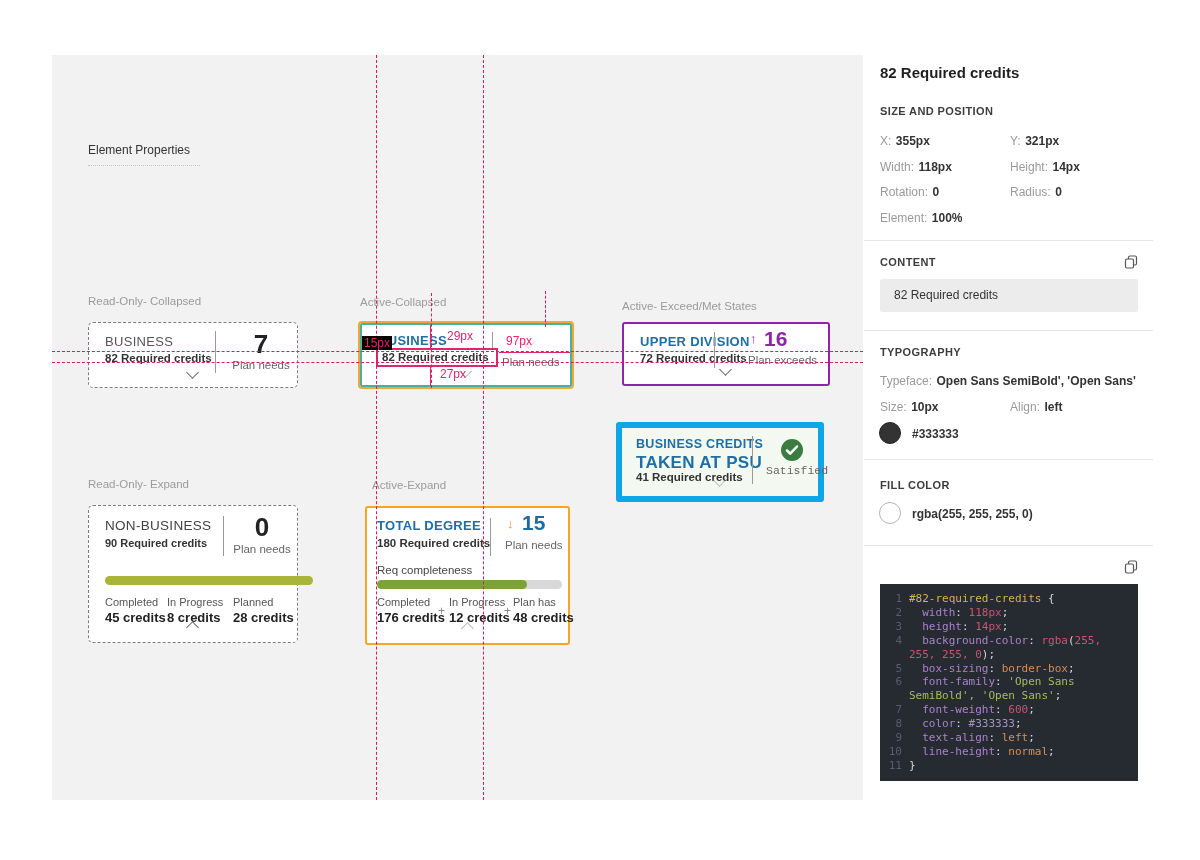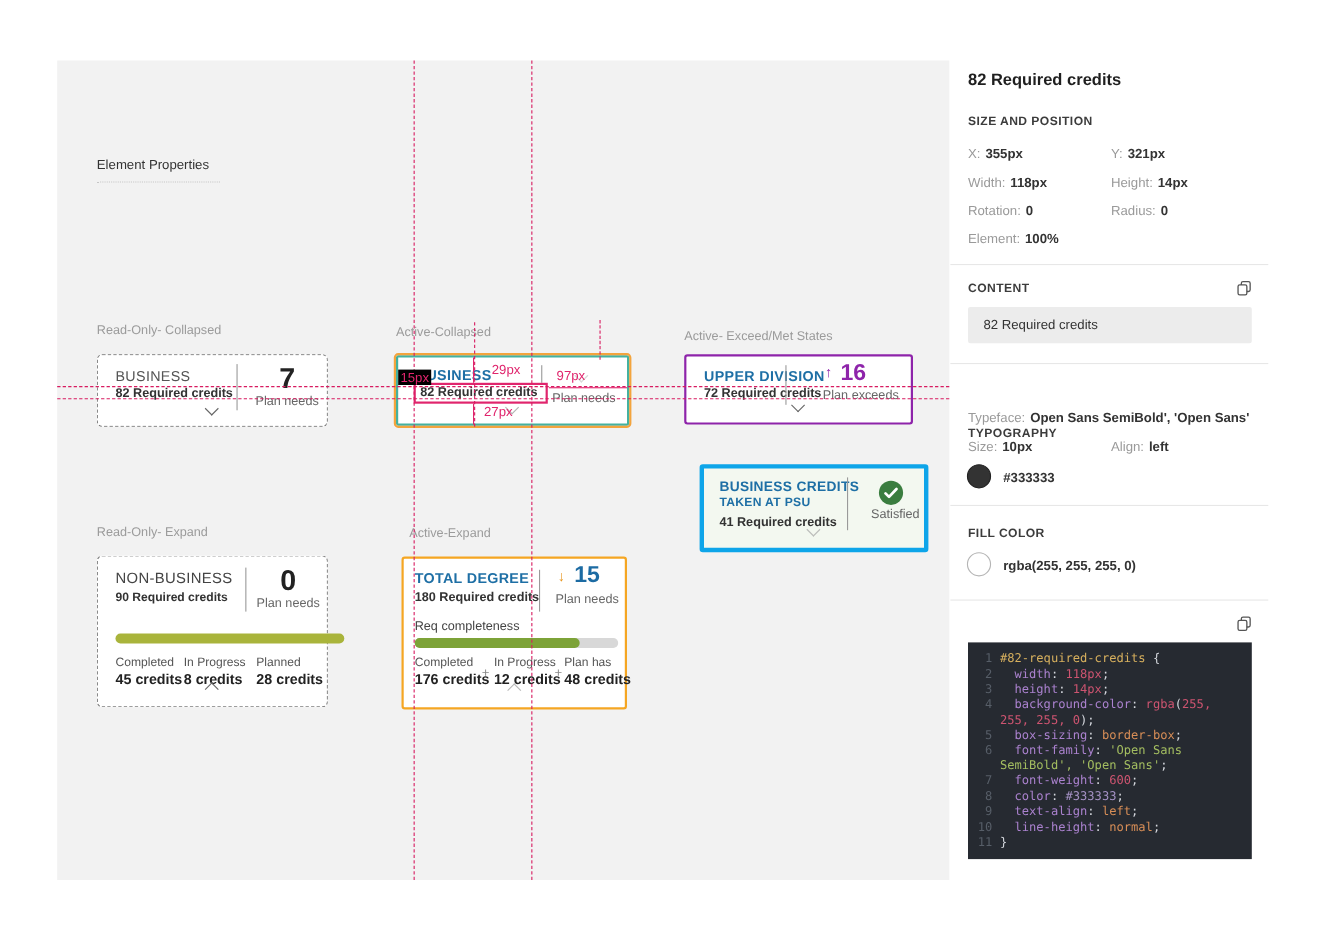--- a/index.html
+++ b/index.html
@@ -101,32 +101,32 @@
   <div class="card" style="left:570px;top:267px;width:208px;height:64px;border:2px solid #8e24aa;border-radius:3px;">
     <div class="c-name-blue" style="left:16px;top:10px;">UPPER DIVISION</div>
     <div class="c-credits" style="left:16px;top:28px;text-align:center;">72 Required credits</div>
     <div class="vdiv" style="left:90px;top:8px;height:36px;"></div>
     <div style="position:absolute;left:126px;top:7px;color:#8e24aa;font-size:13px;">↑</div>
     <div style="position:absolute;left:140px;top:3px;color:#8e24aa;font-size:21px;font-weight:700;">16</div>
     <div class="c-cap" style="left:124px;top:30px;">Plan exceeds</div>
     <div class="chev-wrap" style="bottom:6px;"><span class="chev chev-down"></span></div>
   </div>
 
-  <div class="card" style="left:584px;top:367px;width:208px;height:80px;border:4px solid #0ea5e9;border-radius:3px;background:#f3f8f0;">
+  <div class="card" style="left:564px;top:367px;width:208px;height:80px;border:6px solid #0ea5e9;border-radius:3px;background:#f3f8f0;">
     <div class="c-name-blue" style="left:14px;top:9px;font-size:12.5px;">BUSINESS CREDITS</div>
-    <div class="c-name-blue" style="left:14px;top:25px;font-size:11px;">TAKEN AT PSU</div>
+    <div class="c-name-blue" style="left:14px;top:25px;font-size:17px;">TAKEN AT PSU</div>
     <div class="c-credits" style="left:14px;top:43px;">41 Required credits</div>
     <div class="vdiv" style="left:130px;top:8px;height:48px;"></div>
     <div style="position:absolute;left:158px;top:10px;">
       <svg width="24" height="24" viewBox="0 0 24 24">
           <circle cx="12" cy="12" r="11" fill="#3a7d3f"></circle>
           <path d="M7 12.5l3.2 3.2L17 8.5" stroke="#fff" stroke-width="2.5" fill="none" stroke-linecap="round" stroke-linejoin="round"></path>
         </svg>
     </div>
-    <div class="c-cap" style="left:144px;top:36px;width:52px;text-align:right;">Satisfied</div>
+    <div class="c-cap" style="left:144px;top:36px;width:52px;text-align:right;font-family:Liberation Mono, monospace;">Satisfied</div>
     <div class="chev-wrap" style="bottom:7px;opacity:.6;"><span class="chev chev-down" style="border-color:#999;"></span></div>
   </div>
 
   <div class="grp-label" style="left:36px;top:423px;">Read-Only- Expand</div>
   <div class="card card-dashed" style="left:36px;top:450px;width:210px;height:138px;">
     <div class="c-name" style="left:16px;top:12px;font-size:13.5px;color:#444;">NON-BUSINESS</div>
     <div class="c-credits" style="left:16px;top:31px;font-size:11px;">90 Required credits</div>
     <div class="vdiv" style="left:134px;top:10px;height:40px;"></div>
     <div class="c-big" style="left:144px;top:6px;width:58px;text-align:center;">0</div>
     <div class="c-cap" style="left:144px;top:37px;width:58px;text-align:center;">Plan needs</div>
@@ -201,21 +201,21 @@
   <div class="copy-btn" style="top:255px;">
     <svg width="14" height="14" viewBox="0 0 14 14">
         <rect x="4.5" y="1" width="8" height="9" rx="1.5" fill="none" stroke="#555" stroke-width="1.2"></rect>
         <rect x="1.5" y="4" width="8" height="9" rx="1.5" fill="#fff" stroke="#555" stroke-width="1.2"></rect>
       </svg>
   </div>
   <div class="content-box">82 Required credits</div>
 
   <div class="p-div" style="top:330px;"></div>
 
-  <div class="p-head" style="left:880px;top:346px;position:absolute;margin-top:42px;">TYPOGRAPHY</div>
+  <div class="p-head" style="left:880px;top:346px;position:absolute;">TYPOGRAPHY</div>
   <div class="p-row" style="left:880px;top:371px;"><span class="p-label">Typeface:</span> <span class="p-val">Open Sans SemiBold', 'Open Sans'</span></div>
   <div class="p-row" style="left:880px;top:397px;"><span class="p-label">Size:</span> <span class="p-val">10px</span></div>
   <div class="p-row" style="left:1010px;top:397px;"><span class="p-label">Align:</span> <span class="p-val">left</span></div>
   <div class="swatch" style="left:879px;top:422px;background:#333;border:1px solid #222;"></div>
   <div class="p-row p-val" style="left:912px;top:427px;">#333333</div>
 
   <div class="p-div" style="top:459px;"></div>
 
   <div class="p-head" style="left:880px;top:479px;position:absolute;">FILL COLOR</div>
   <div class="swatch" style="left:879px;top:502px;background:#fff;border:1px solid #b5b5b5;"></div>

